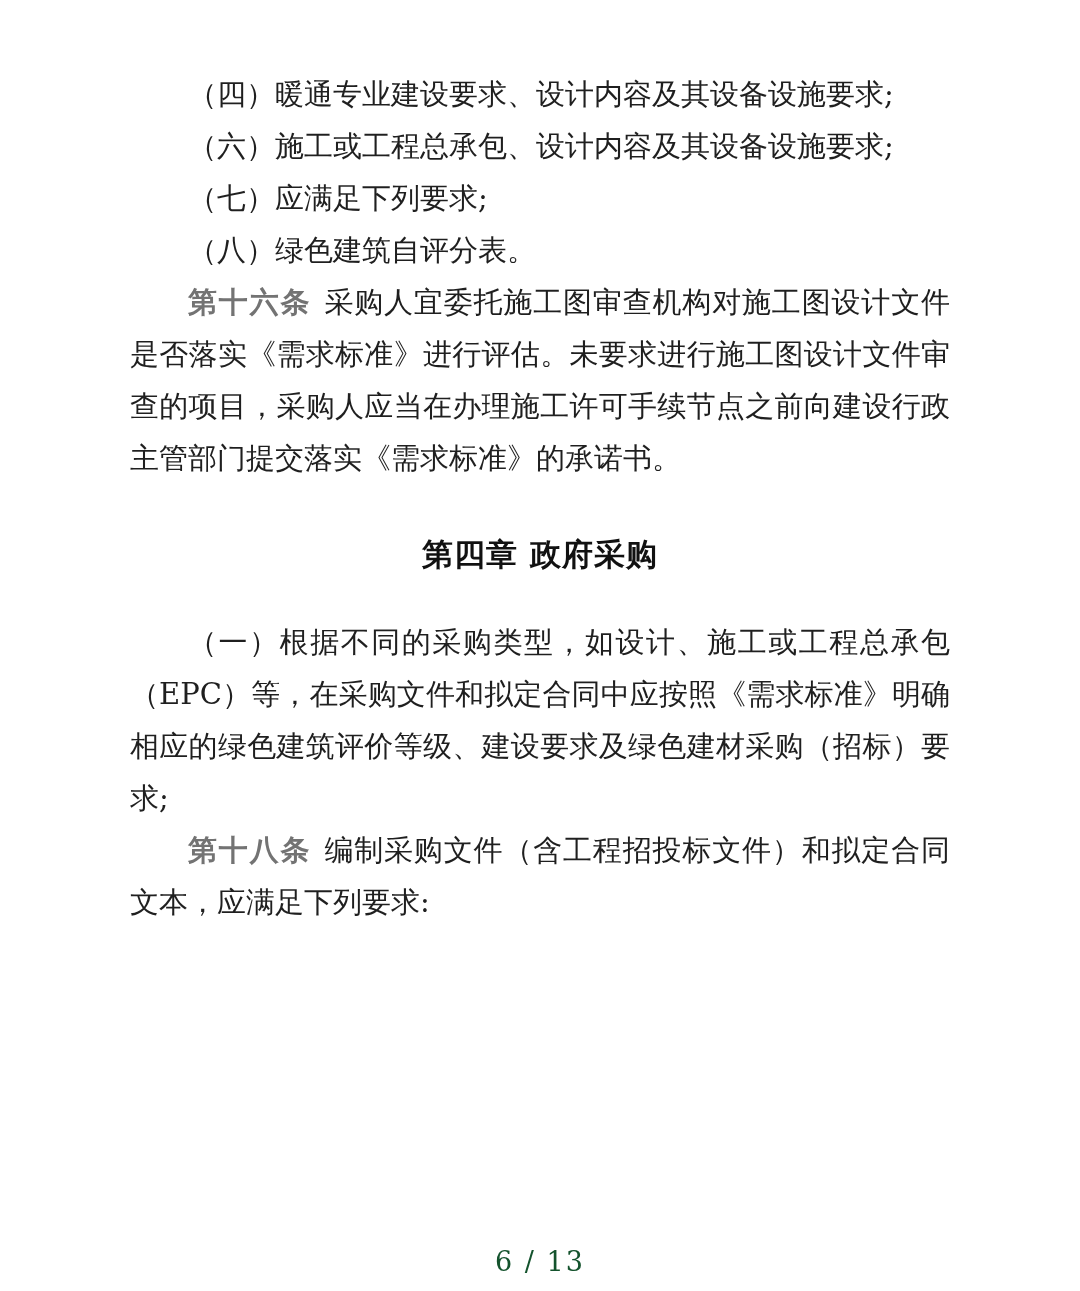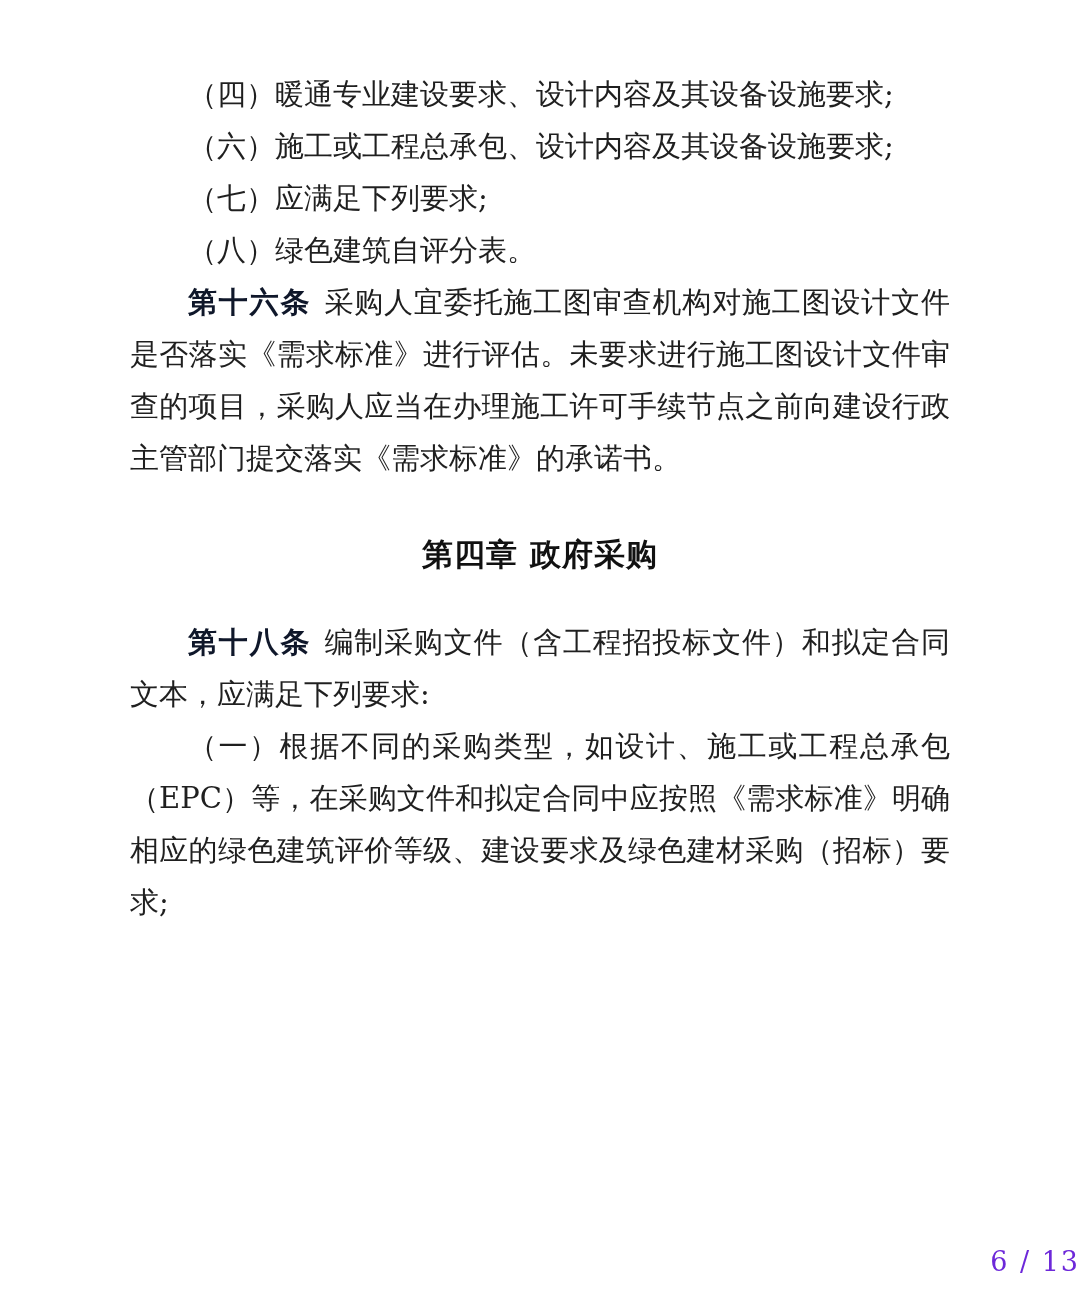--- a/index.html
+++ b/index.html
@@ -29,62 +29,62 @@
     line-height: 52px;
     text-indent: 2em;
     word-break: break-all;
   }
   .content p.justify {
     text-align: justify;
   }
   .article-label {
     font-family: "DejaVu Sans", "Liberation Sans", sans-serif;
     font-weight: bold;
-    color: #0f172a;
+    color: #737373;
     margin-right: 0.45em;
     letter-spacing: 1px;
   }
   .chapter {
     margin: 44px 0 36px 0;
     font-family: "DejaVu Sans", "Liberation Sans", sans-serif;
     font-weight: bold;
     font-size: 31px;
     line-height: 52px;
     text-align: center;
     color: #111111;
     letter-spacing: 1px;
   }
   .footer {
     position: absolute;
     top: 1236px;
     left: 0;
     width: 100%;
-    text-align: right;
+    text-align: center;
     font-size: 27px;
     line-height: 52px;
-    color: #6d28d9;
+    color: #14532d;
     letter-spacing: 2px;
   }
 </style>
 </head>
 <body>
 
 <div class="page">
   <div class="content">
 
     <p class="line">（四）暖通专业建设要求、设计内容及其设备设施要求;</p>
     <p class="line">（六）施工或工程总承包、设计内容及其设备设施要求;</p>
     <p class="line">（七）应满足下列要求;</p>
     <p class="line">（八）绿色建筑自评分表。</p>
 
     <p class="justify"><span class="article-label">第十六条</span><span>采购人宜委托施工图审查机构对施工图设计文件是否落实《需求标准》进行评估。未要求进行施工图设计文件审查的项目，采购人应当在办理施工许可手续节点之前向建设行政主管部门提交落实《需求标准》的承诺书。</span></p>
 
     <h2 class="chapter">第四章 政府采购</h2>
 
 
+    <p class="justify">（一）根据不同的采购类型，如设计、施工或工程总承包（EPC）等，在采购文件和拟定合同中应按照《需求标准》明确相应的绿色建筑评价等级、建设要求及绿色建材采购（招标）要求;</p>
+
     <p class="justify"><span class="article-label">第十八条</span><span>编制采购文件（含工程招投标文件）和拟定合同文本，应满足下列要求:</span></p>
-
-    <p class="justify">（一）根据不同的采购类型，如设计、施工或工程总承包（EPC）等，在采购文件和拟定合同中应按照《需求标准》明确相应的绿色建筑评价等级、建设要求及绿色建材采购（招标）要求;</p>
 
   </div>
 
   <div class="footer">6 / 13</div>
 </div>
 
 </body></html>

